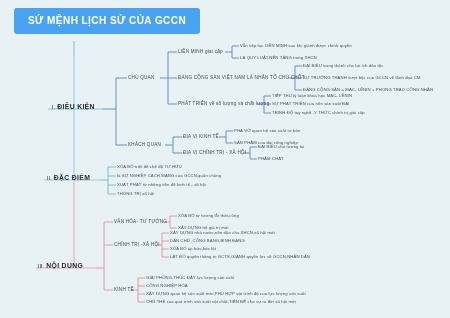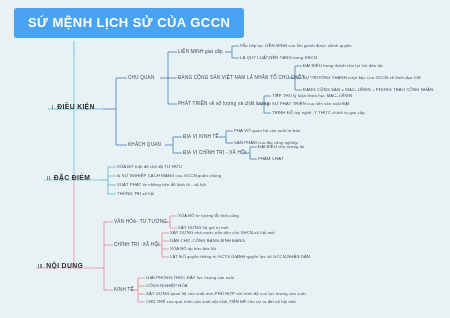--- a/index.html
+++ b/index.html
@@ -12,21 +12,21 @@
   }
   #map{position:absolute;inset:0;}
   svg.links{position:absolute;left:0;top:0;width:450px;height:318px;pointer-events:none;}
 
   .node{position:absolute;white-space:nowrap;}
 
   .root{
     left:14px;top:8px;
     background:#4aa3f0;
     color:#ffffff;
-    font-size:13px;
+    font-size:10px;
     font-weight:bold;
     letter-spacing:.45px;
     padding:7px 14px 8px 14px;
     border-radius:3px;
   }
 
   .lvl1{
     font-size:6.8px;
     font-weight:bold;
     letter-spacing:.35px;

